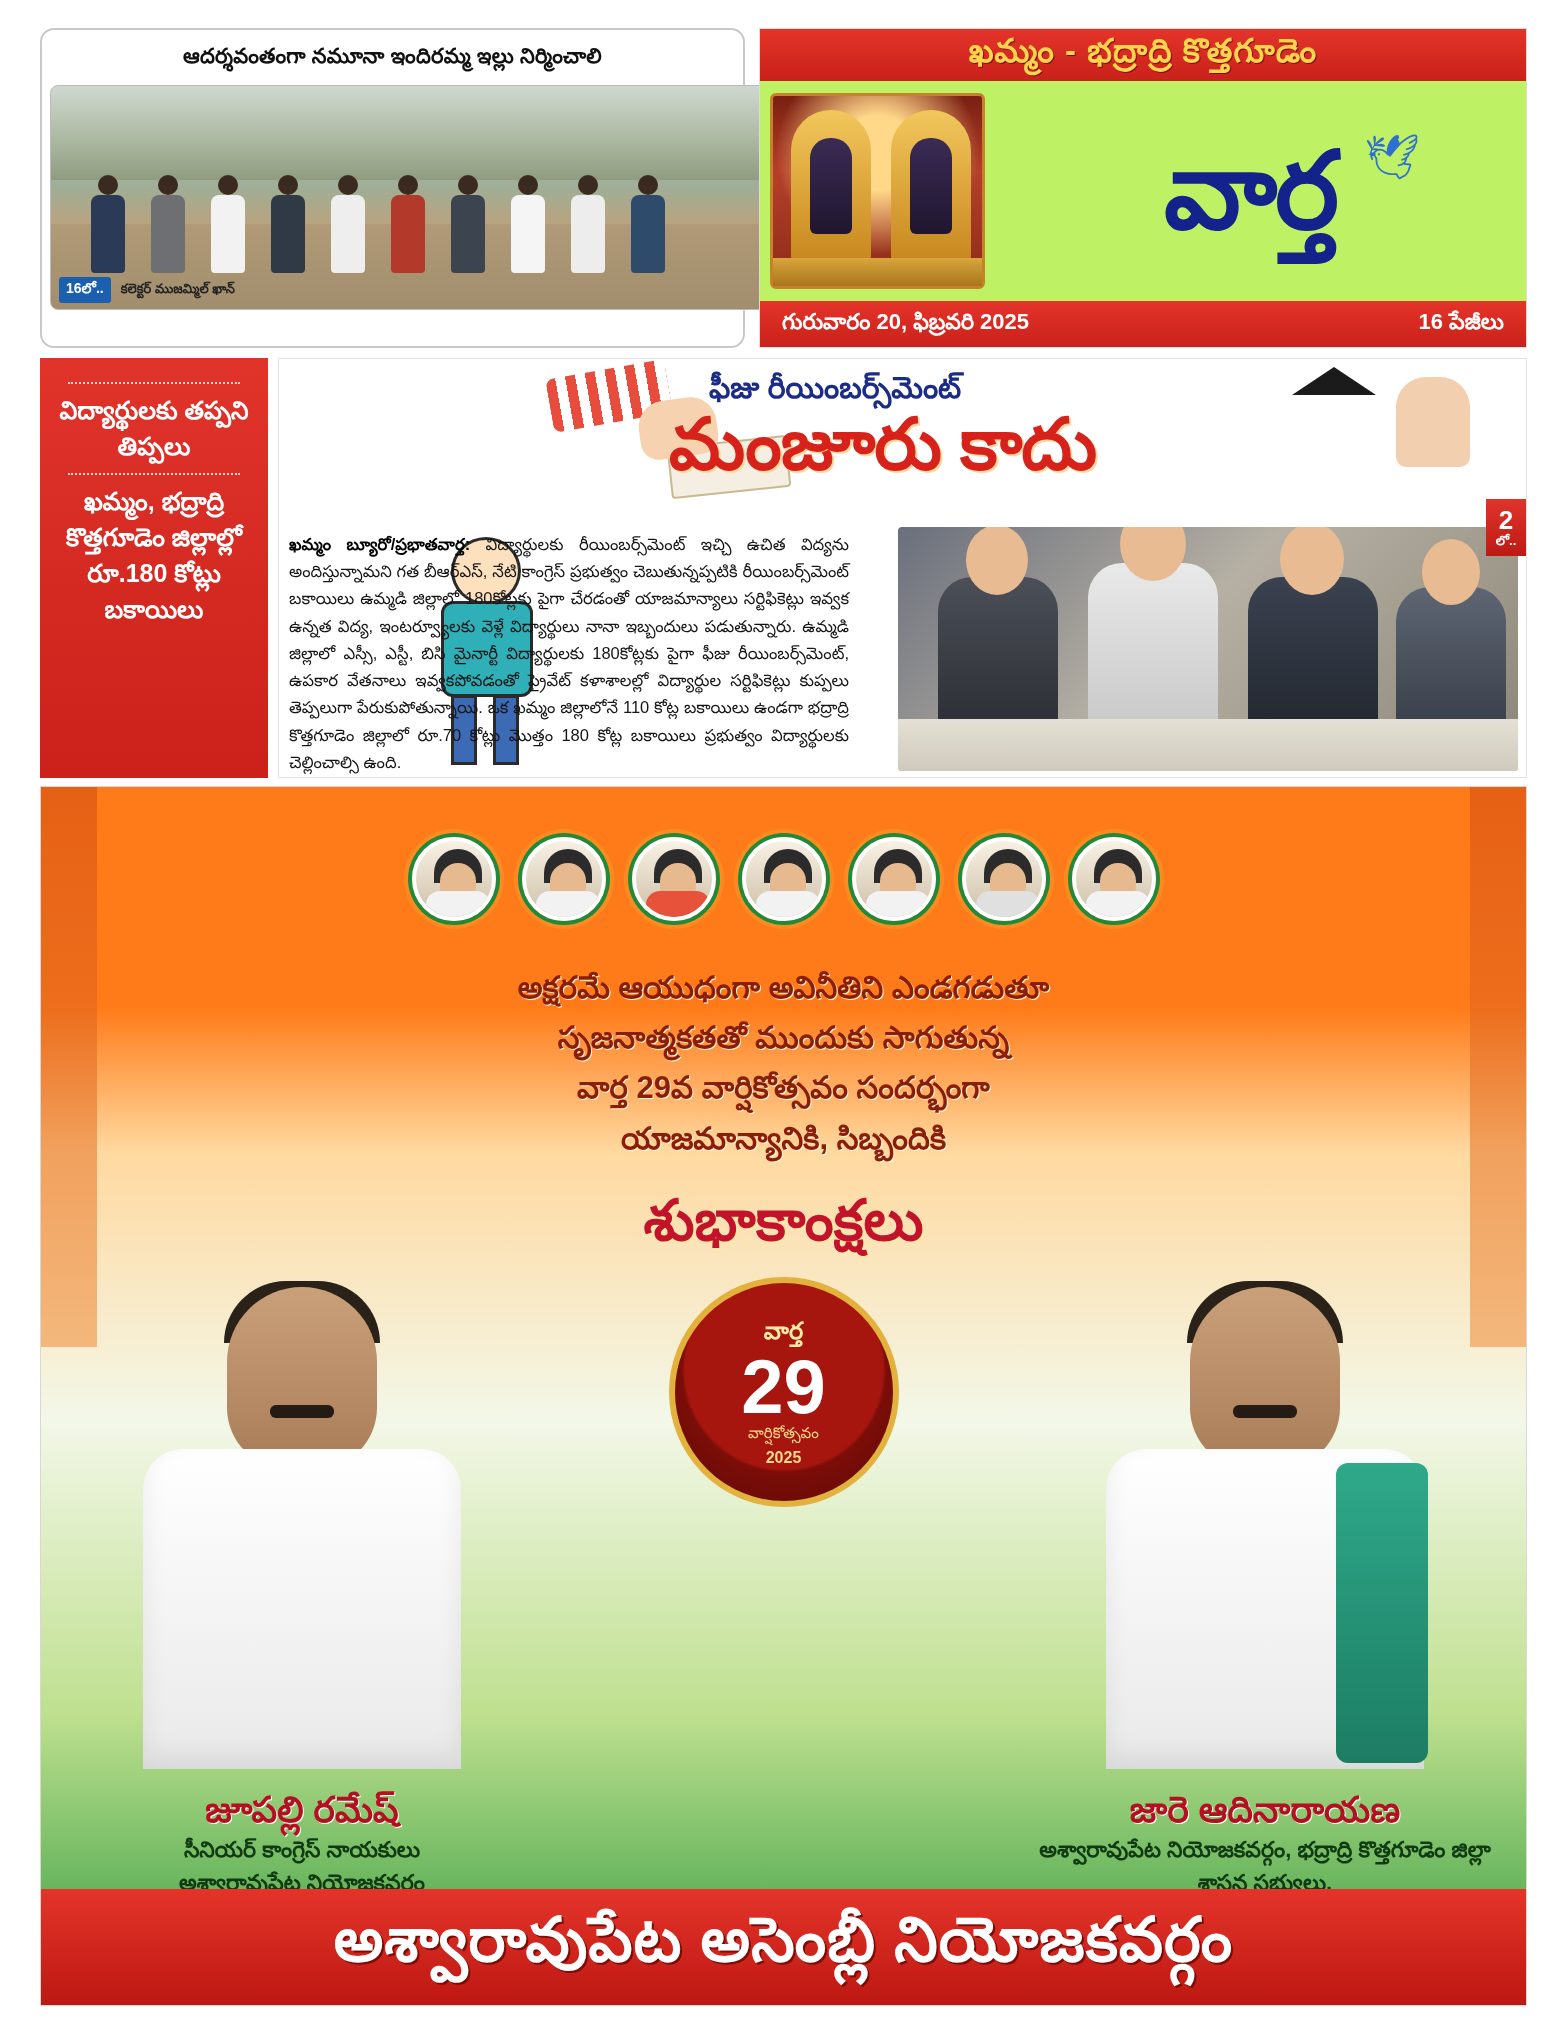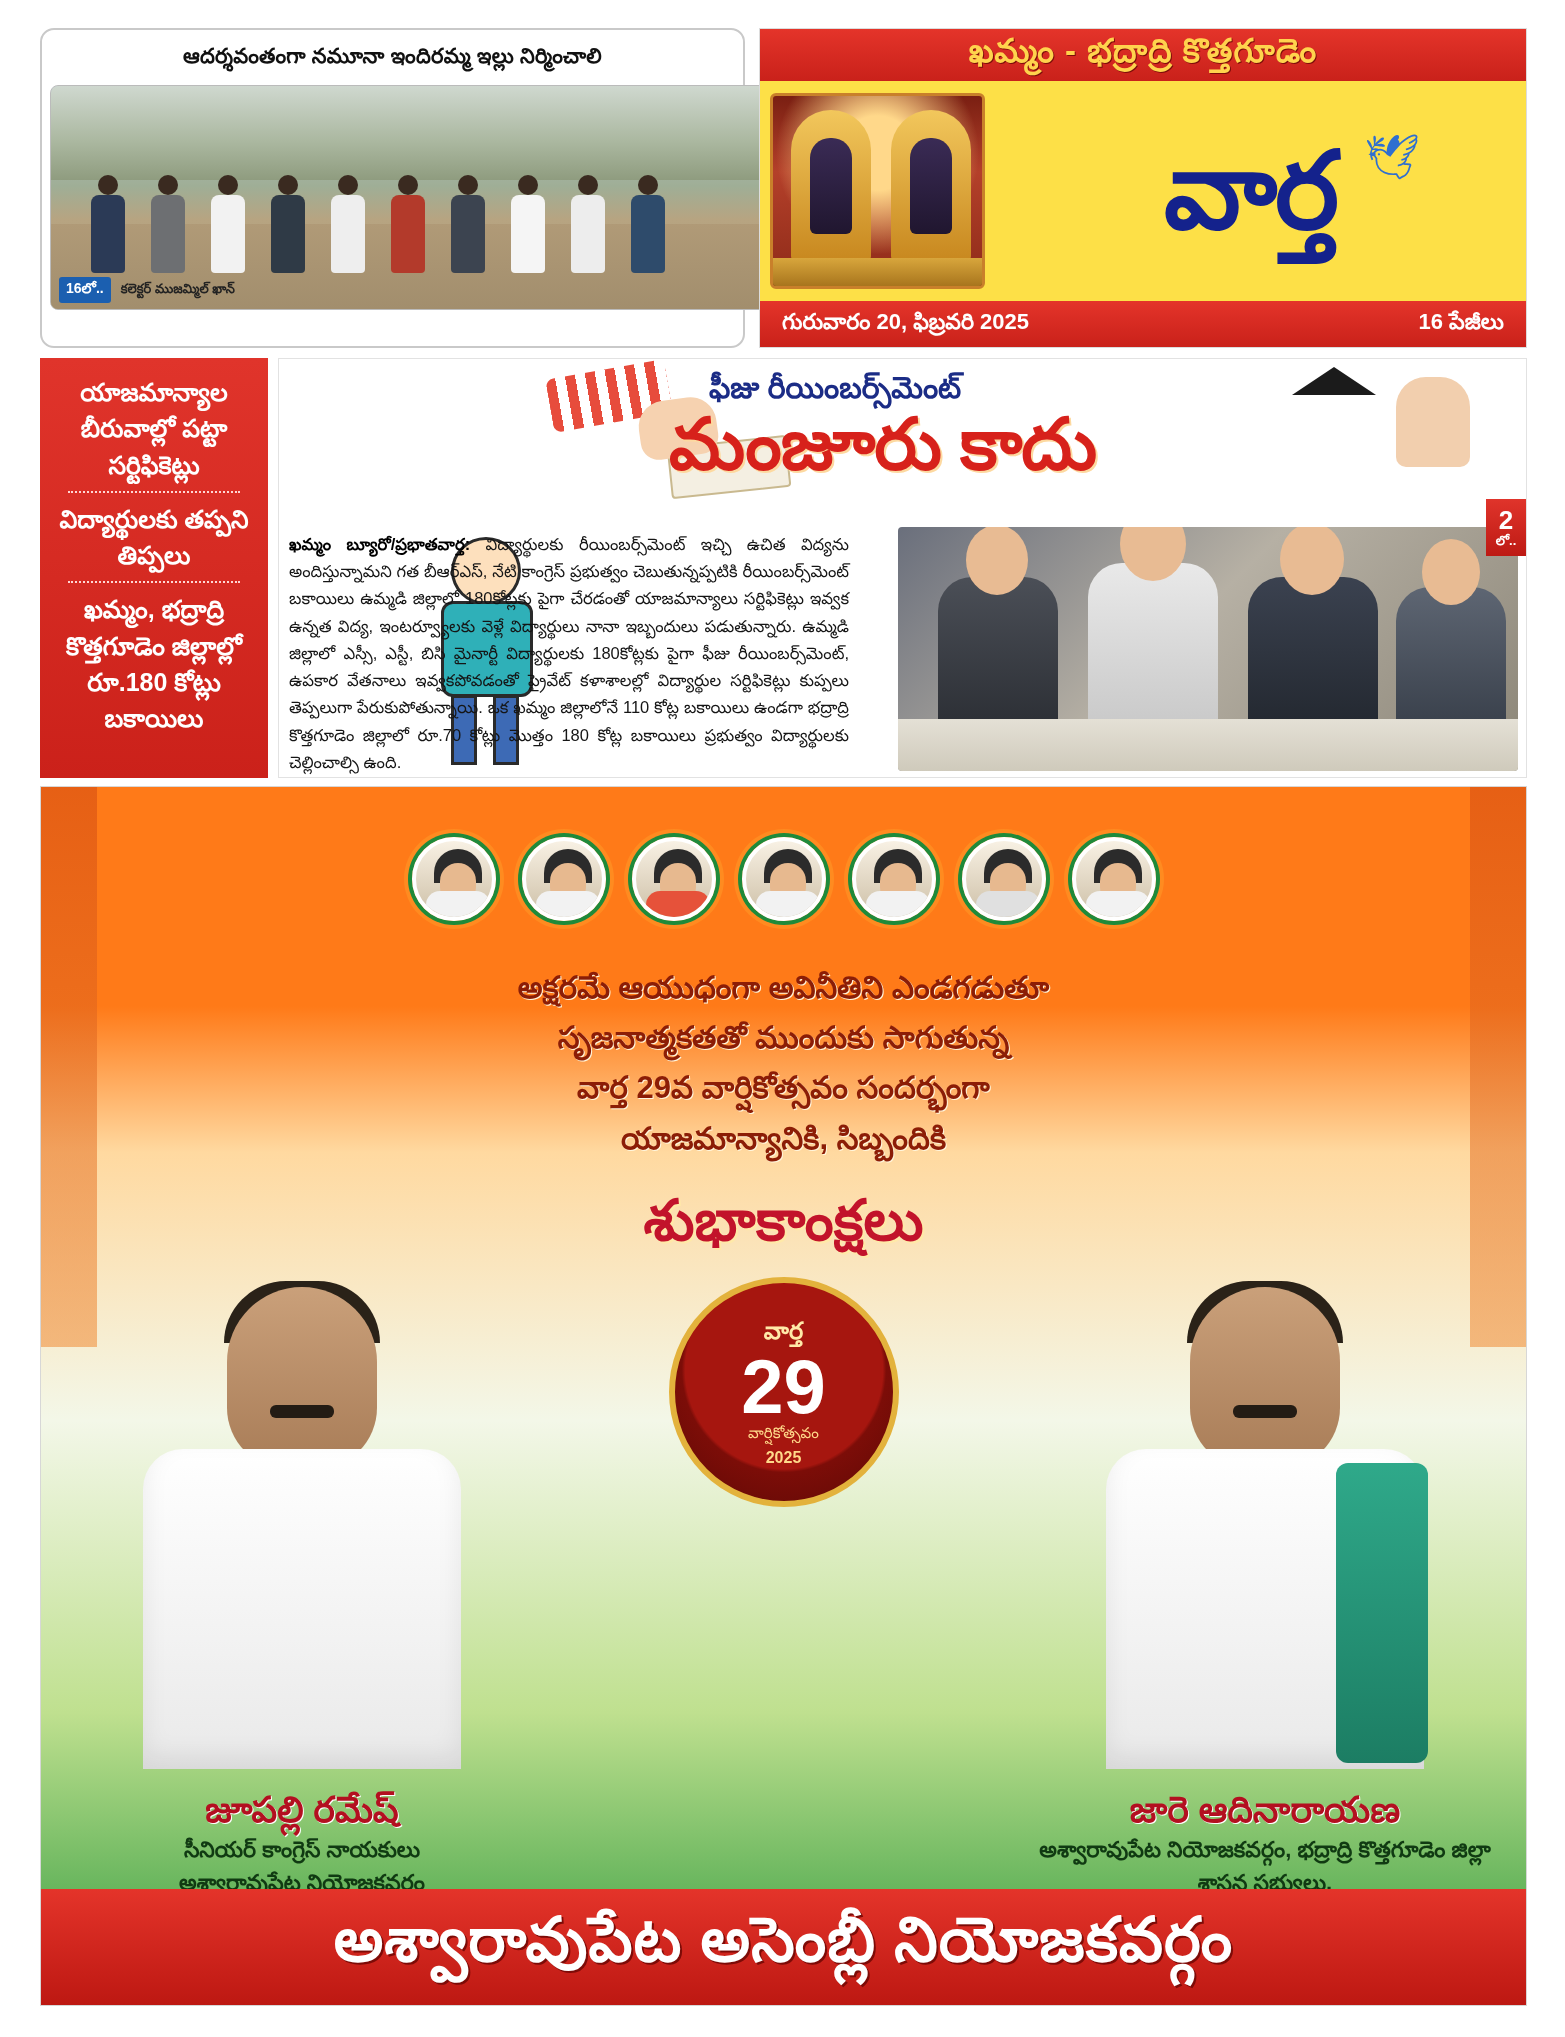--- a/index.html
+++ b/index.html
@@ -67,21 +67,21 @@
     background: #1b5fb0; color: #fff;
     font-size: 14px; font-weight: bold;
     padding: 3px 7px; border-radius: 3px;
   }
   .cap-text { font-size: 13px; color: #222; font-weight: bold; }
 
   
   .masthead {
     width: 816px; height: 320px;
     border: 1px solid #dcdcdc;
-    background: #fde047;
+    background: #bef264;
     position: relative;
     overflow: hidden;
   }
   .mast-strip {
     height: 52px;
     background: linear-gradient(#e4342a, #c9211a);
     color: #ffd34d;
     font-size: 33px; font-weight: bold;
     display: flex; align-items: center; justify-content: center;
     letter-spacing: 1px;
@@ -427,21 +427,20 @@
       <div class="mast-foot">
         <span>గురువారం 20, ఫిబ్రవరి 2025</span>
         <span>16 పేజీలు</span>
       </div>
     </div>
   </div>
 
   <div class="row2">
 
     <div class="red-box">
-      <div>యాజమాన్యాల బీరువాల్లో పట్టా సర్టిఫికెట్లు</div>
       <div class="sep"></div>
       <div>విద్యార్థులకు తప్పని తిప్పలు</div>
       <div class="sep"></div>
       <div>ఖమ్మం, భద్రాద్రి కొత్తగూడెం జిల్లాల్లో రూ.180 కోట్లు బకాయిలు</div>
     </div>
 
     <div class="story">
       <div class="hand">
         <div class="sleeve"></div>
           <div class="note"></div>

